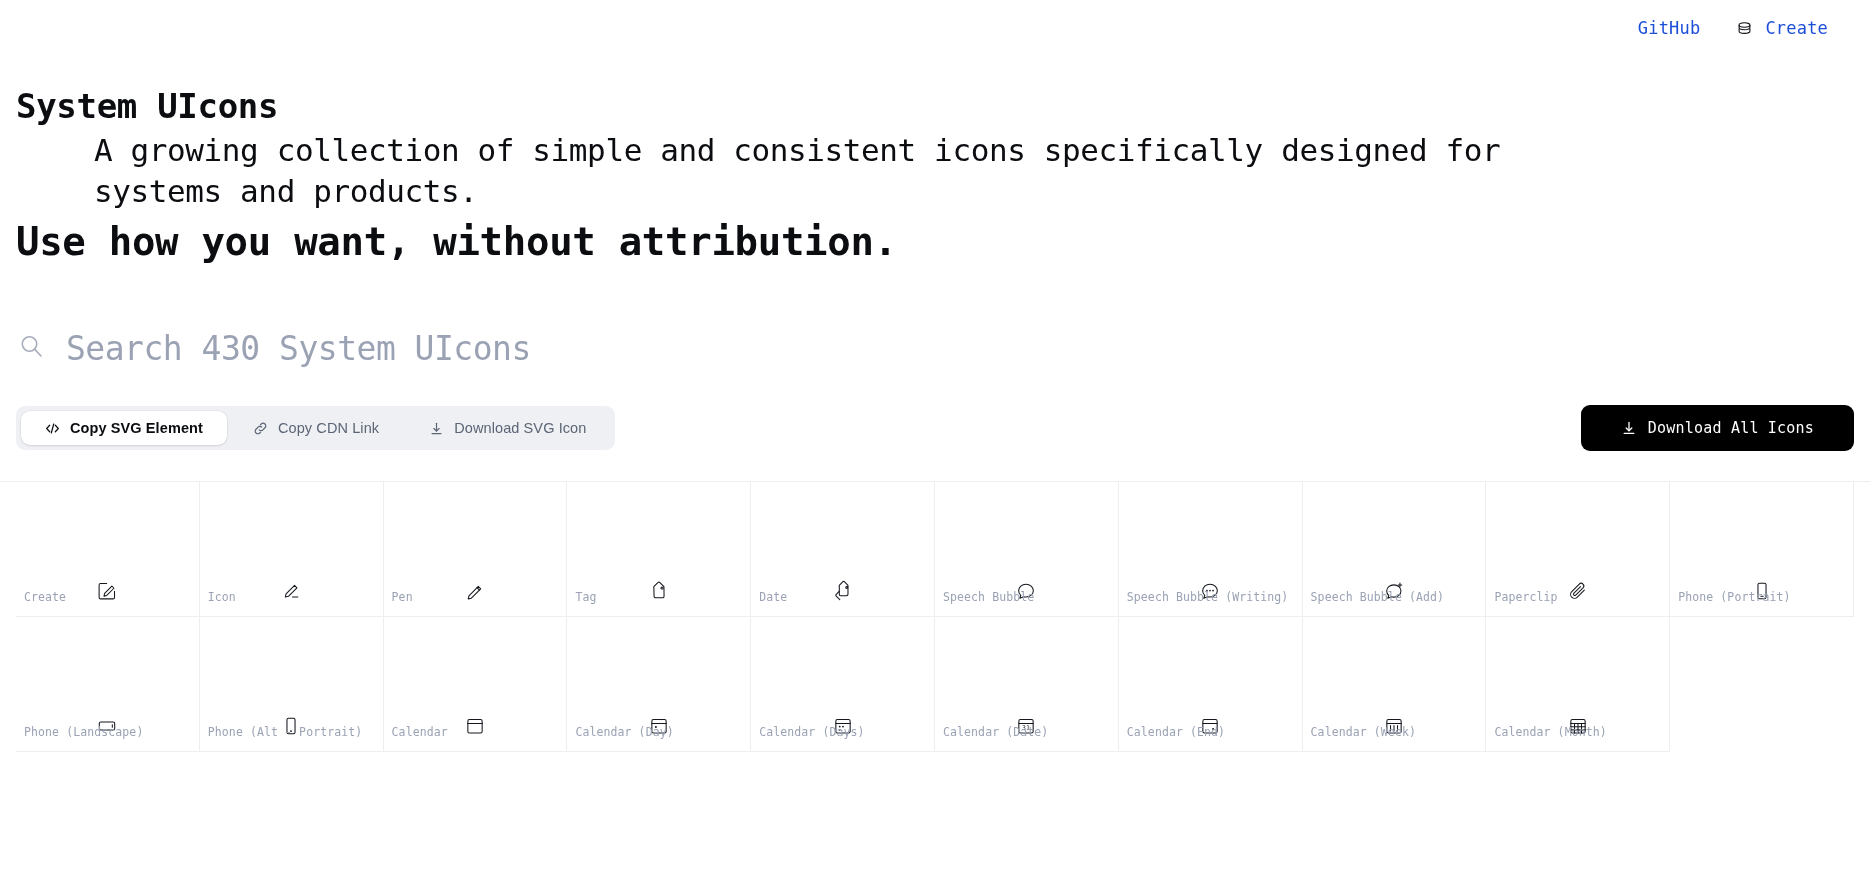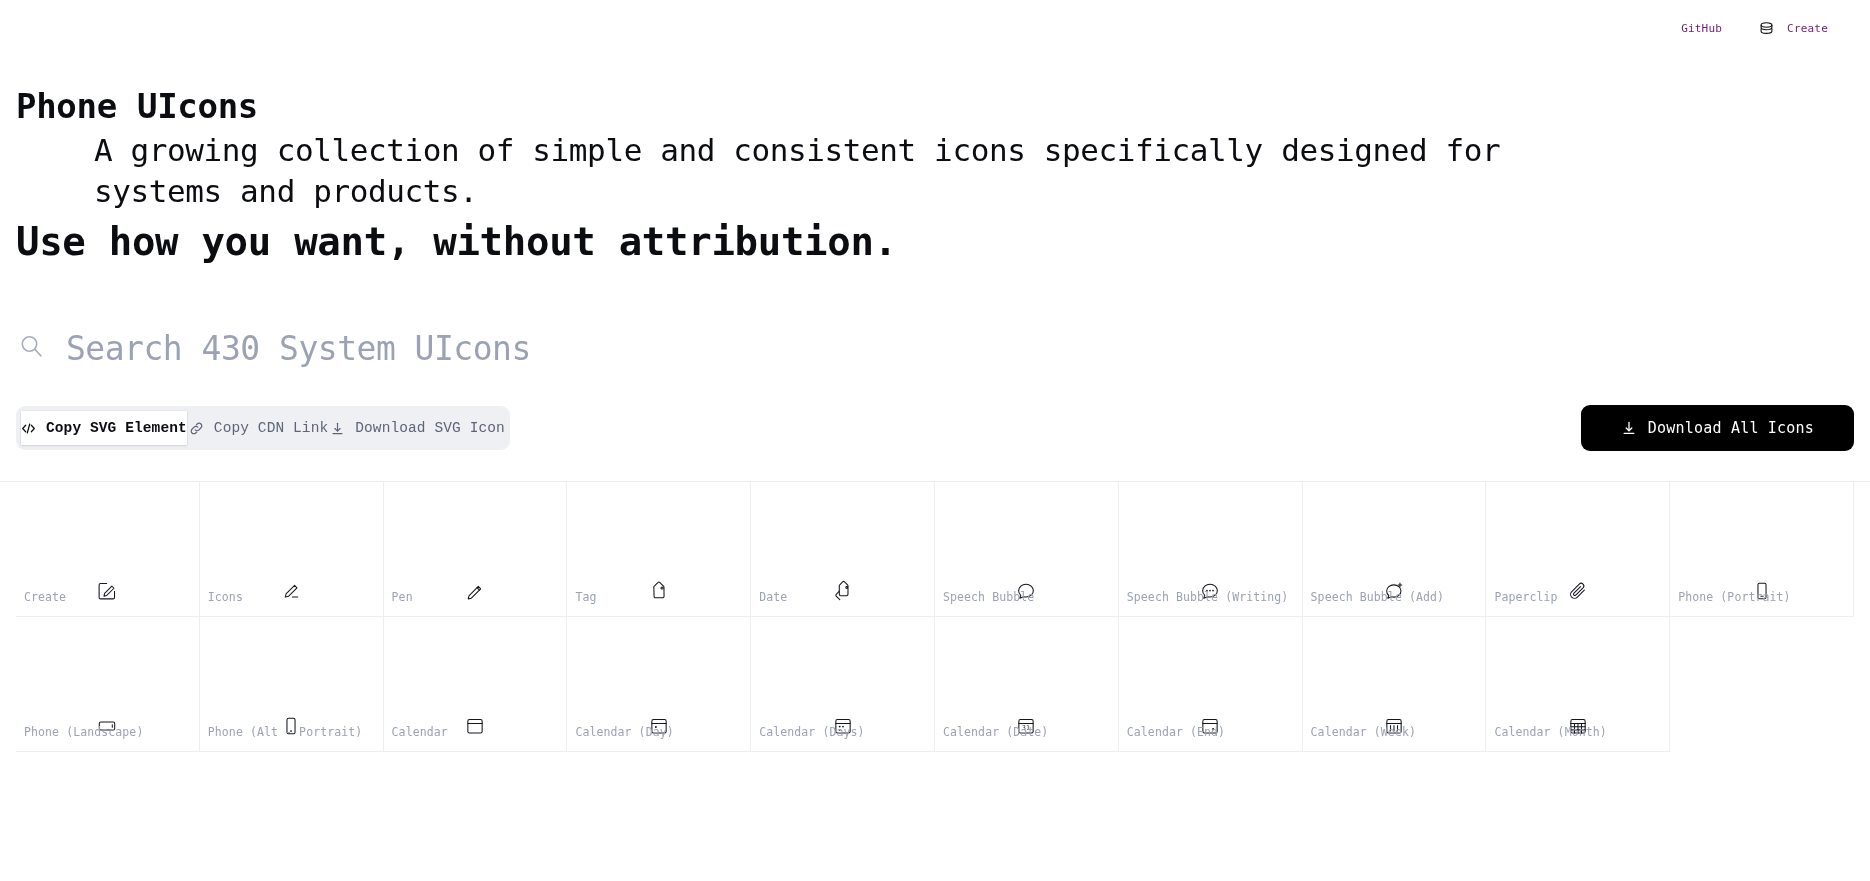--- a/index.html
+++ b/index.html
@@ -24,22 +24,22 @@
   
   .topnav {
     height: 56px;
     display: flex;
     align-items: center;
     justify-content: flex-end;
     padding: 0 42px 0 0;
     gap: 34px;
   }
   .nav-link {
-    font-size: 11px;
-    color: #701a75;
+    font-size: 17px;
+    color: #1d4ed8;
     text-decoration: none;
     letter-spacing: 0.2px;
     display: flex;
     align-items: center;
     gap: 10px;
     cursor: pointer;
     white-space: nowrap;
   }
   .nav-link svg { display: block; }
 
@@ -112,25 +112,25 @@
     border-radius: 9px;
     padding: 5px;
     gap: 2px;
   }
   .seg-btn {
     display: inline-flex;
     align-items: center;
     gap: 10px;
     border: 0;
     background: transparent;
-    border-radius: 0;
-    font-family: Liberation Mono, monospace;
+    border-radius: 9px;
+    font-family: Liberation Sans, sans-serif;
     font-size: 14.5px;
     color: #5c6575;
-    padding: 9px 0;
+    padding: 9px 24px;
     cursor: pointer;
     white-space: nowrap;
     letter-spacing: 0.1px;
   }
   .seg-btn.is-active {
     background: #ffffff;
     color: #0b0d11;
     font-weight: 700;
     box-shadow: 0 1px 2px rgba(16,24,40,.10), 0 0 0 0.5px rgba(16,24,40,.06);
   }
@@ -209,21 +209,21 @@
           <ellipse cx="10.5" cy="7" rx="5.4" ry="2.2"></ellipse>
           <path d="M5.1 7v2.6c0 1.2 2.4 2.2 5.4 2.2s5.4-1 5.4-2.2V7"></path>
           <path d="M5.1 10.6v2.6c0 1.2 2.4 2.2 5.4 2.2s5.4-1 5.4-2.2v-2.6"></path>
         </svg>
       </span>
       <span>Create</span>
     </a>
   </div>
 
   <div class="hero">
-    <h1 class="hero-title">Phone UIcons</h1>
+    <h1 class="hero-title">System UIcons</h1>
     <p class="hero-sub">A growing collection of simple and consistent icons specifically designed for systems and products.</p>
     <p class="hero-foot">Use how you want, without attribution.</p>
   </div>
 
   <div class="searchbar">
     <span class="search-icon">
       <svg width="30" height="30" viewBox="0 0 30 30" fill="none" stroke="#a7adbb" stroke-width="1.6">
         <circle cx="13.5" cy="13" r="7.2"></circle>
         <line x1="18.9" y1="18.4" x2="25" y2="25" stroke-linecap="round"></line>
       </svg>
@@ -290,21 +290,21 @@
         </div>
         <div class="cell-label">Create</div>
       </div>
       <div class="cell">
         <div class="cell-glyph">
           <svg width="22" height="22" viewBox="0 0 24 24" fill="none" stroke="#14171d" stroke-width="1.15" stroke-linecap="round" stroke-linejoin="round">
        <path d="M6.6 15.2l9.3-9.3 2.6 2.6-9.3 9.3-3.4.8z"></path>
        <line x1="13.6" y1="18.6" x2="19.4" y2="18.6"></line>
      </svg>
         </div>
-        <div class="cell-label">Icons</div>
+        <div class="cell-label">Icon</div>
       </div>
       <div class="cell">
         <div class="cell-glyph">
           <svg width="22" height="22" viewBox="0 0 24 24" fill="none" stroke="#14171d" stroke-width="1.15" stroke-linecap="round" stroke-linejoin="round">
        <path d="M5.4 17.2l10.2-10.2 2.6 2.6L8 19.8l-3.4.8z"></path>
        <line x1="14.2" y1="8.4" x2="16.8" y2="11"></line>
      </svg>
         </div>
         <div class="cell-label">Pen</div>
       </div>

